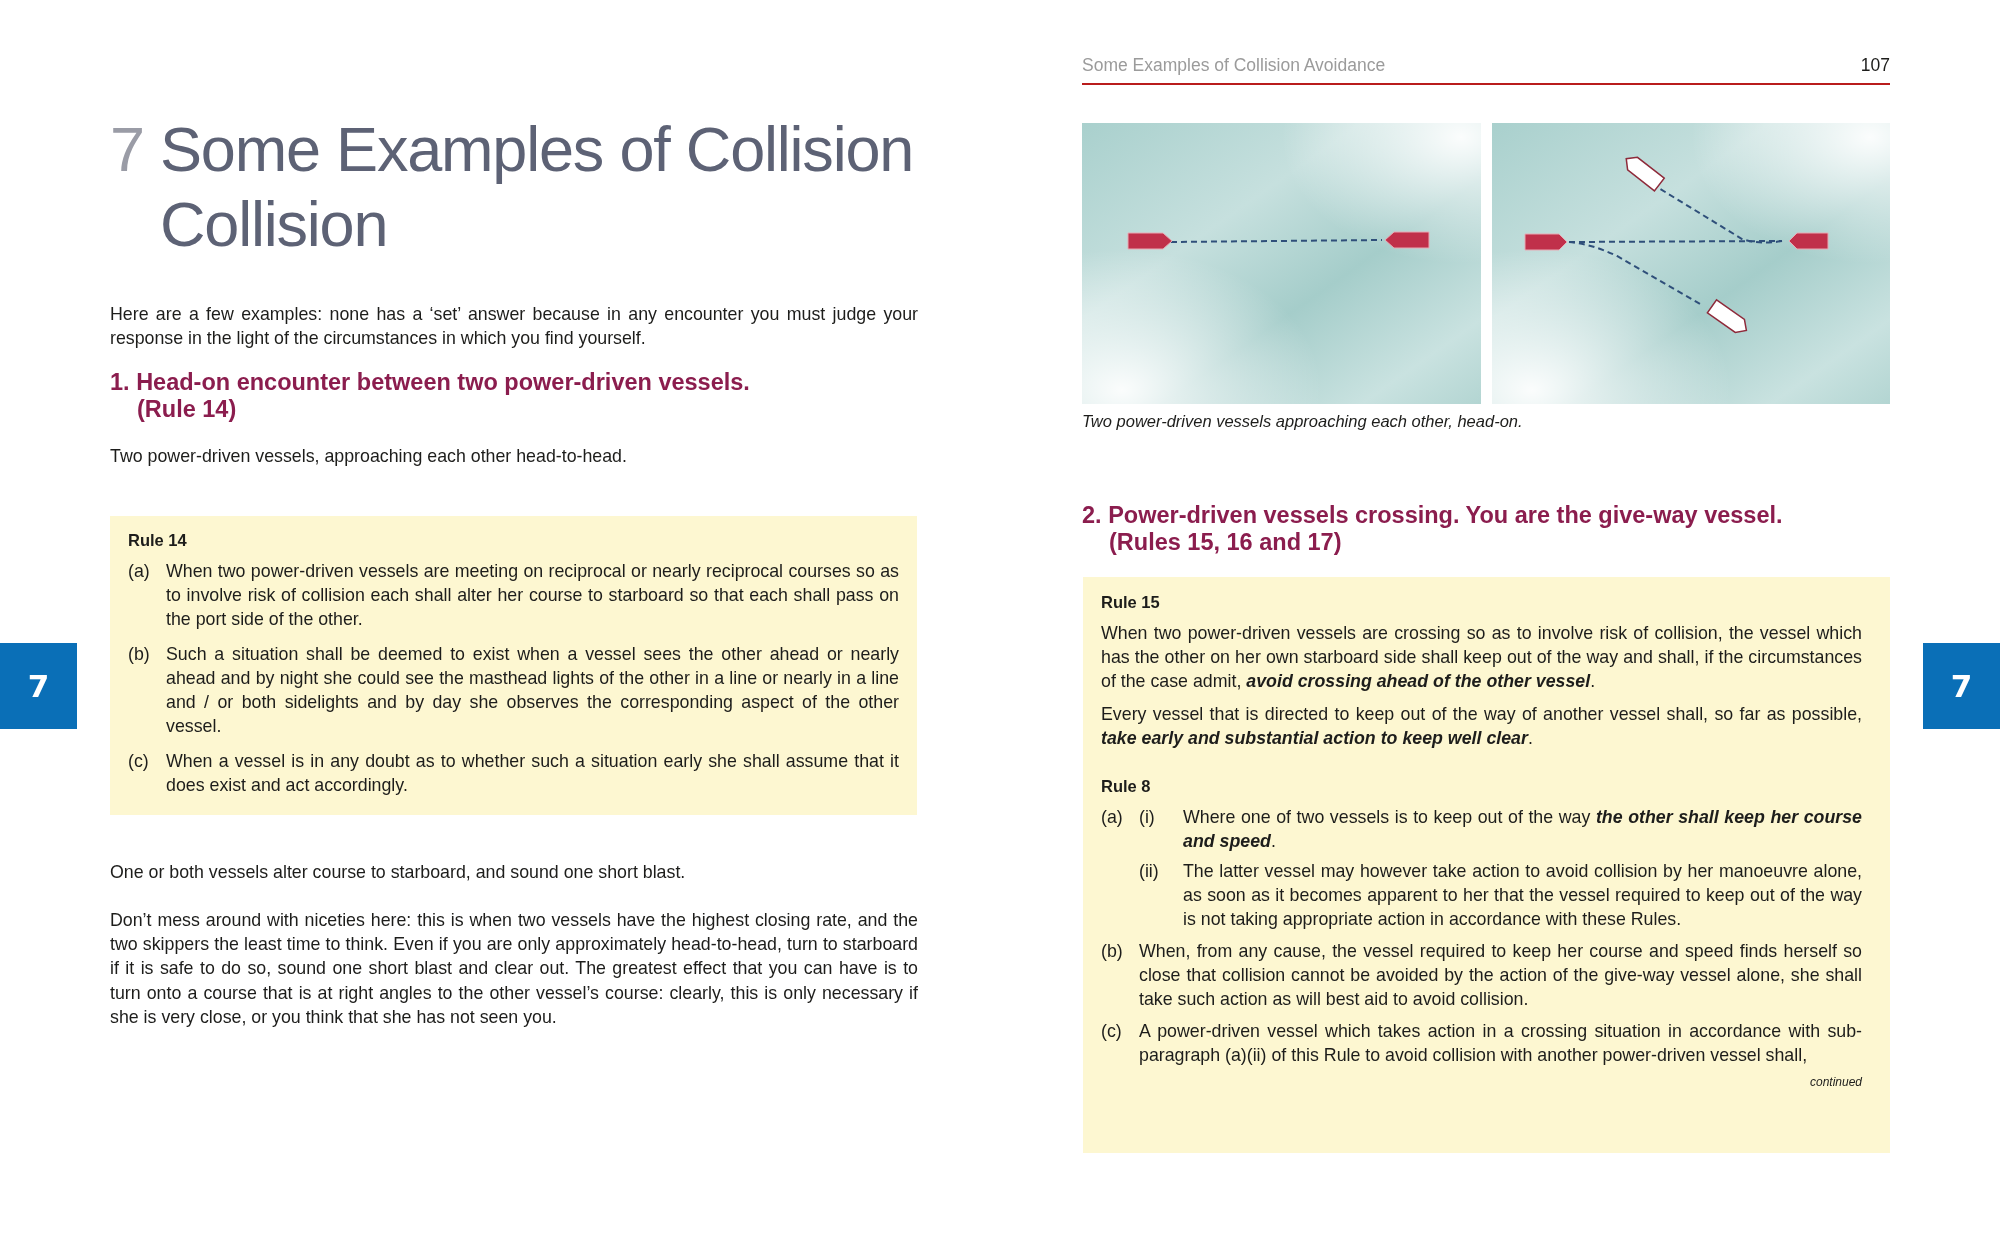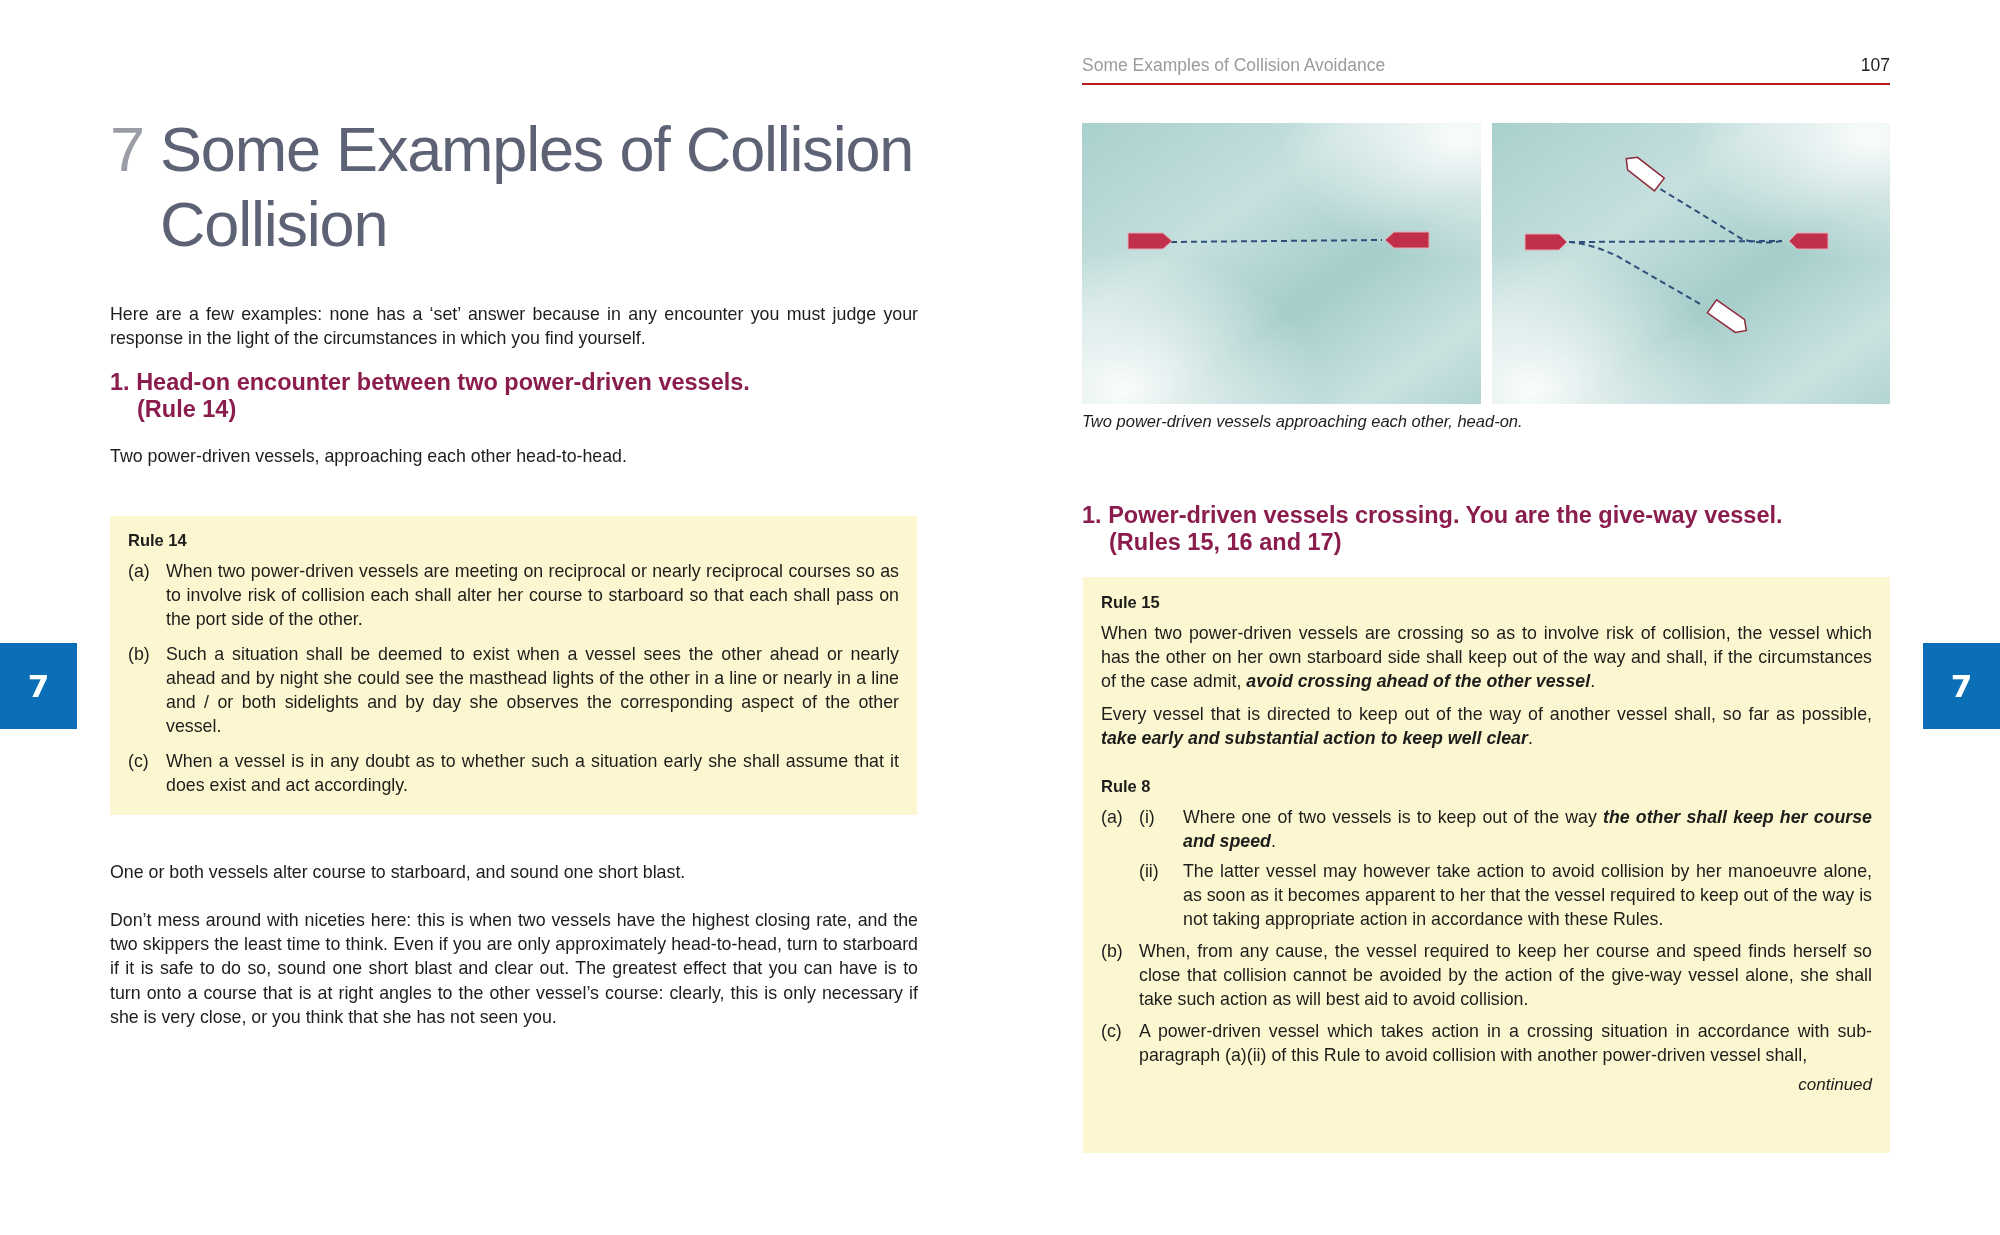--- a/index.html
+++ b/index.html
@@ -177,26 +177,26 @@
     </g>
     <g transform="translate(238,196) rotate(35)">
       <path d="M-22,-8 L12,-8 L20,0 L12,8 L-22,8 Z" fill="#ffffff" stroke="#8e2a3a" stroke-width="1.5"></path>
     </g>
   </svg>
 </div>
 
 <div class="abs caption" style="left:1082px; top:412px; width:808px;">Two power-driven vessels approaching each other, head-on.</div>
 
 <div class="abs heading" style="left:1082px; top:502px; width:820px;">
-  <span>1. Power-driven vessels crossing. You are the give-way vessel.</span>
+  <span>2. Power-driven vessels crossing. You are the give-way vessel.</span>
   <span class="cont">(Rules 15, 16 and 17)</span>
 </div>
 
 <div class="rulebox" style="left:1083px; top:577px; width:807px; height:576px;">
-  <div style="position:absolute; left:18px; top:15px; right:18px;">
+  <div style="position:absolute; left:18px; top:15px; right:28px;">
     <div class="rule-title">Rule 15</div>
     <div class="clause" style="margin-top:9px; display:block;">
       <span>When two power-driven vessels are crossing so as to involve risk of collision, the vessel which has the other on her own starboard side shall keep out of the way and shall, if the circumstances of the case admit, </span><em class="bi">avoid crossing ahead of the other vessel</em><span>.</span>
     </div>
 
     <div class="clause" style="margin-top:9px; display:block;">
       <span>Every vessel that is directed to keep out of the way of another vessel shall, so far as possible, </span><em class="bi">take early and substantial action to keep well clear</em><span>.</span>
     </div>
 
     <div class="rule-title" style="margin-top:26px;">Rule 8</div>
@@ -211,15 +211,15 @@
       <span class="txt">The latter vessel may however take action to avoid collision by her manoeuvre alone, as soon as it becomes apparent to her that the vessel required to keep out of the way is not taking appropriate action in accordance with these Rules.</span>
     </div>
     <div class="clause" style="margin-top:8px;">
       <span class="lbl">(b)</span>
       <span class="txt">When, from any cause, the vessel required to keep her course and speed finds herself so close that collision cannot be avoided by the action of the give-way vessel alone, she shall take such action as will best aid to avoid collision.</span>
     </div>
     <div class="clause" style="margin-top:8px;">
       <span class="lbl">(c)</span>
       <span class="txt">A power-driven vessel which takes action in a crossing situation in accordance with sub-paragraph (a)(ii) of this Rule to avoid collision with another power-driven vessel shall,</span>
     </div>
-    <div style="text-align:right; font-style:italic; font-size:17px; margin-top:8px; padding-right:-8px;">continued</div>
+    <div style="text-align:right; font-style:italic; font-size:12px; margin-top:8px; padding-right:-8px;">continued</div>
   </div>
 </div>
 
 </body></html>

